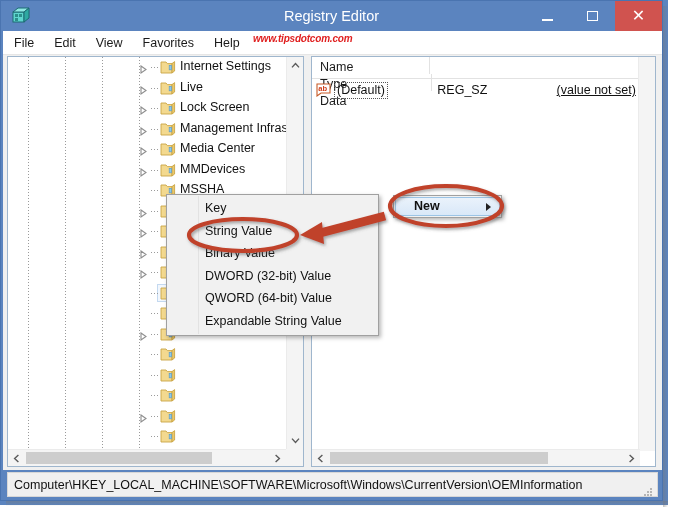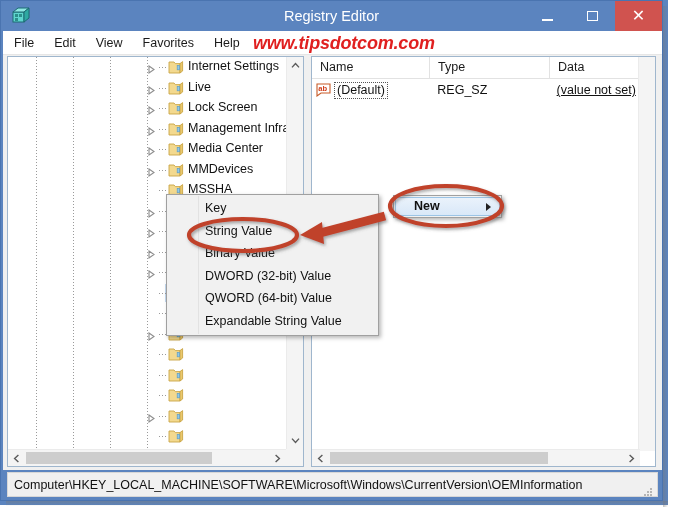--- a/index.html
+++ b/index.html
@@ -100,21 +100,21 @@
   }
   .menu-item {
     font-size: 12.5px;
     color: #1a1a1a;
     padding: 2px 9px;
     margin-left: 2px;
   }
   .watermark {
     position: absolute;
     left: 252px; top: 32px;
-    font-size: 18px;
+    font-size: 10px;
     font-weight: bold;
     font-style: italic;
     color: #e02020;
     letter-spacing: -0.2px;
   }
 
   
   .client {
     position: absolute;
     left: 2px; top: 54px;
@@ -131,21 +131,20 @@
     background: #ffffff;
     border: 1px solid #9fb6cd;
     box-sizing: border-box;
     overflow: hidden;
   }
   .tree-viewport {
     position: absolute;
     left: 0; top: 0;
     width: 278px; height: 392px;
     overflow: hidden;
-    margin-left: 8px;
   }
   .tree-guides {
     position: absolute; left: 0; top: 0; width: 278px; height: 392px;
   }
   .guide {
     position: absolute; top: 0; width: 1px; height: 392px;
     background-image: repeating-linear-gradient(to bottom, #9a9a9a 0 1px, transparent 1px 3px);
   }
   .tree-rows { position: absolute; left: 0; top: 0; width: 278px; }
   .trow {
@@ -241,20 +240,21 @@
     box-sizing: border-box;
     overflow: hidden;
   }
   .list-head {
     position: absolute; left: 0; top: 0;
     width: 100%; height: 22px;
     background: #ffffff;
     border-bottom: 1px solid #e2e2e2;
     display: flex;
     box-sizing: border-box;
+    flex-direction: column;
   }
   .lh-cell {
     font-size: 12.5px;
     color: #1a1a1a;
     padding: 3px 0 0 8px;
     border-right: 1px solid #e2e2e2;
     box-sizing: border-box;
     height: 22px;
   }
   .lh-name { width: 118px; }

